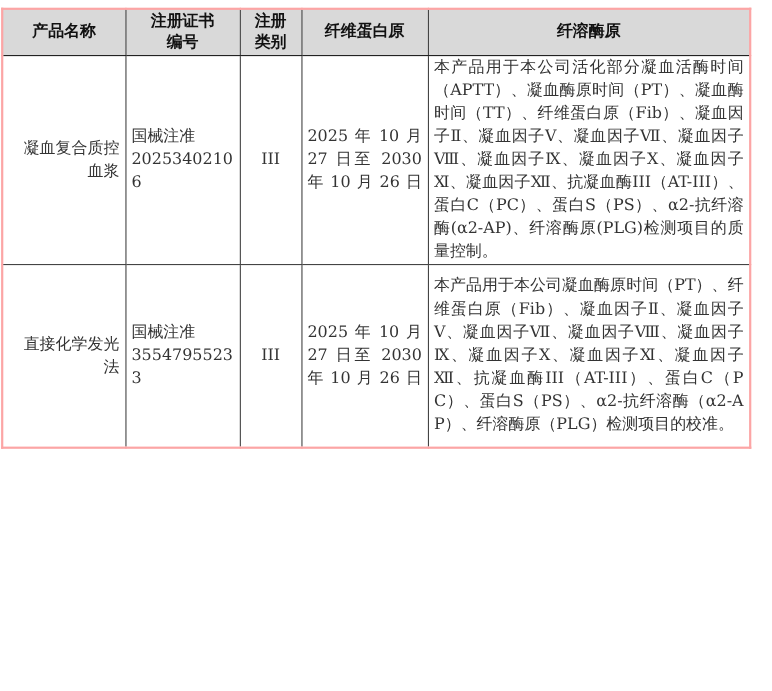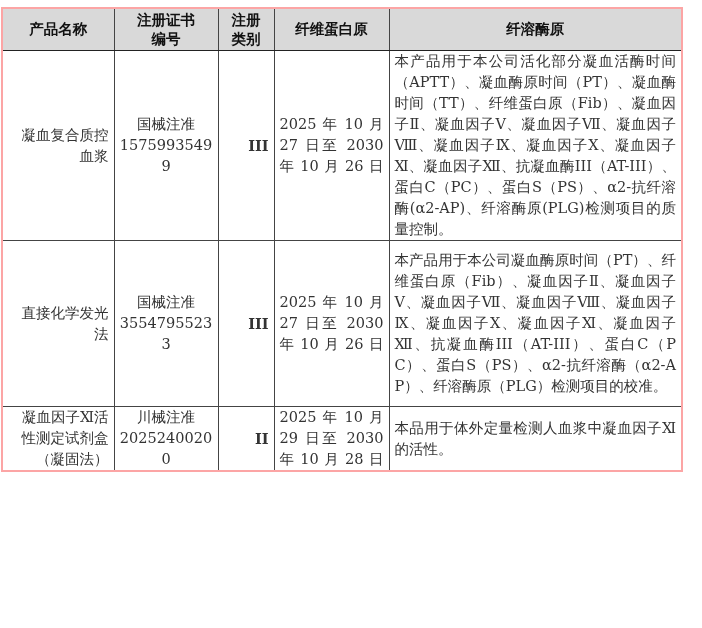--- a/index.html
+++ b/index.html
@@ -38,22 +38,22 @@
       font-family: "DejaVu Sans", "Liberation Sans", sans-serif;
       font-weight: bold;
       color: #111111;
       text-align: center;
       font-size: 14.5px;
       line-height: 19px;
       border-bottom: 1px solid #222222;
       height: 41px;
     }
     td.c-name { text-align: right; }
-    td.c-no { text-align: center; }
-    td.c-cls { text-align: right; font-weight: bold; }
+    td.c-no { text-align: left; }
+    td.c-cls { text-align: center; }
     td.c-valid { text-align: justify; text-align-last: justify; padding: 0 6px; }
     td.c-use { text-align: justify; padding: 0 5px; margin-left: 12px; }
     tr.r1 td { height: 187px; }
     tr.r2 td { height: 165px; }
     tr.r3 td { height: 81px; }
     tr.r4 td { height: 63px; }
     tr.r5 td { height: 64px; }
     .valid-line { display: block; }
   </style>
 </head>
@@ -80,21 +80,21 @@
       </th>
       <th><span>纤维蛋白原</span></th>
       <th><span>纤溶酶原</span></th>
     </tr>
   </thead>
   <tbody>
     <tr class="r1">
       <td class="c-name">凝血复合质控血浆</td>
       <td class="c-no">
         <span class="valid-line">国械注准</span>
-        <span class="valid-line">15759935499</span>
+        <span class="valid-line">20253402106</span>
       </td>
       <td class="c-cls">III</td>
       <td class="c-valid">
         <span class="valid-line">2025 年 10 月</span>
         <span class="valid-line">27 日至 2030</span>
         <span class="valid-line">年 10 月 26 日</span>
       </td>
       <td class="c-use">本产品用于本公司活化部分凝血活酶时间（APTT）、凝血酶原时间（PT）、凝血酶时间（TT）、纤维蛋白原（Fib）、凝血因子Ⅱ、凝血因子Ⅴ、凝血因子Ⅶ、凝血因子Ⅷ、凝血因子Ⅸ、凝血因子Ⅹ、凝血因子Ⅺ、凝血因子Ⅻ、抗凝血酶III（AT-III）、蛋白C（PC）、蛋白S（PS）、α2-抗纤溶酶(α2-AP)、纤溶酶原(PLG)检测项目的质量控制。</td>
     </tr>
     <tr class="r2">
@@ -104,28 +104,14 @@
         <span class="valid-line">35547955233</span>
       </td>
       <td class="c-cls">III</td>
       <td class="c-valid">
         <span class="valid-line">2025 年 10 月</span>
         <span class="valid-line">27 日至 2030</span>
         <span class="valid-line">年 10 月 26 日</span>
       </td>
       <td class="c-use">本产品用于本公司凝血酶原时间（PT）、纤维蛋白原（Fib）、凝血因子Ⅱ、凝血因子Ⅴ、凝血因子Ⅶ、凝血因子Ⅷ、凝血因子Ⅸ、凝血因子Ⅹ、凝血因子Ⅺ、凝血因子Ⅻ、抗凝血酶III（AT-III）、蛋白C（PC）、蛋白S（PS）、α2-抗纤溶酶（α2-AP）、纤溶酶原（PLG）检测项目的校准。</td>
     </tr>
-    <tr class="r4">
-      <td class="c-name">凝血因子Ⅺ活性测定试剂盒（凝固法）</td>
-      <td class="c-no">
-        <span class="valid-line">川械注准</span>
-        <span class="valid-line">20252400200</span>
-      </td>
-      <td class="c-cls">II</td>
-      <td class="c-valid">
-        <span class="valid-line">2025 年 10 月</span>
-        <span class="valid-line">29 日至 2030</span>
-        <span class="valid-line">年 10 月 28 日</span>
-      </td>
-      <td class="c-use">本品用于体外定量检测人血浆中凝血因子Ⅺ的活性。</td>
-    </tr>
   </tbody>
 </table>
 
 </body></html>

